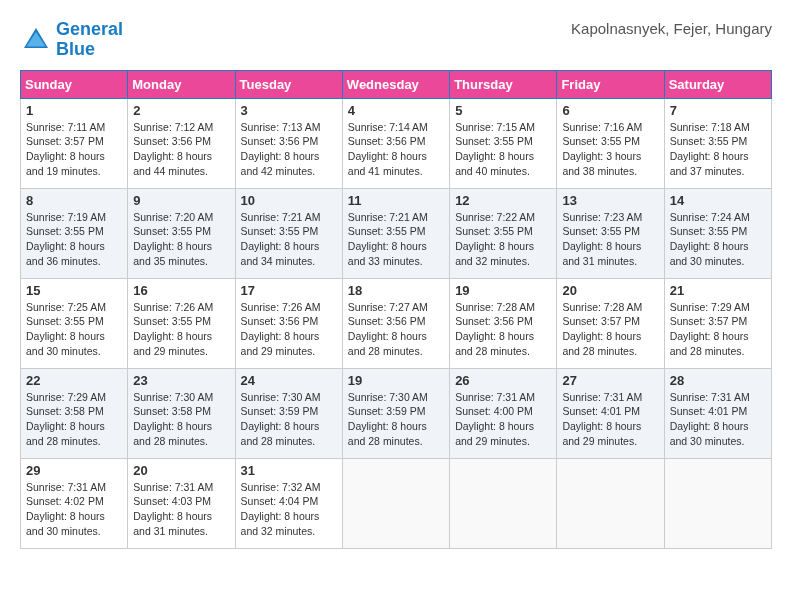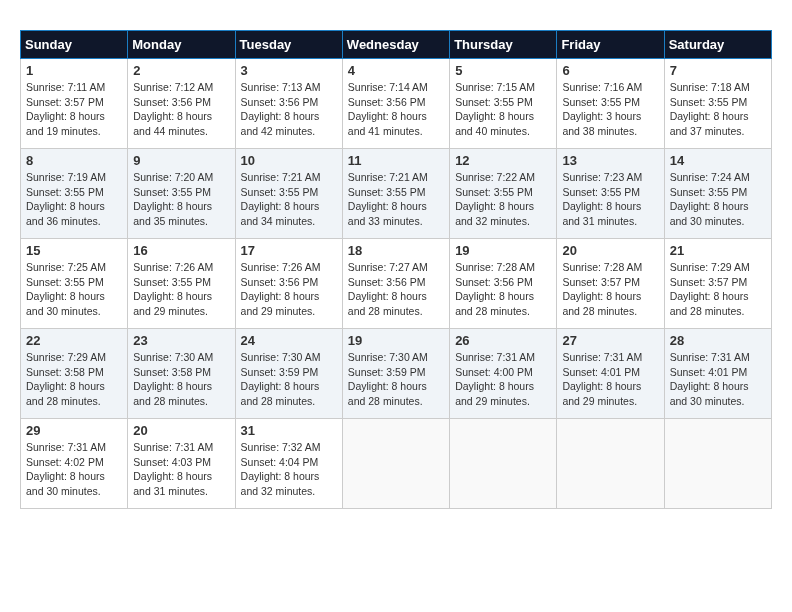--- a/index.html
+++ b/index.html
@@ -45,21 +45,21 @@
     .location {
       font-size: 15px;
       color: #555;
     }
     .calendar {
       width: 100%;
       border-collapse: collapse;
       font-size: 11px;
     }
     .calendar th {
-      background: #0f172a;
+      background: #ec4899;
       color: #fff;
       padding: 6px 4px;
       text-align: left;
       font-size: 13px;
       font-weight: bold;
       border: 1px solid #1a7dc4;
     }
     .calendar td {
       border: 1px solid #ccc;
       vertical-align: top;
@@ -84,21 +84,32 @@
       line-height: 1.4;
     }
     .empty-cell {
       background: #f9f9f9 !important;
     }
   </style>
 </head>
 <body>
 
 <div class="header">
+  <div class="logo">
+    <svg class="logo-icon" viewBox="0 0 40 40">
+      <polygon points="20,5 35,30 5,30" fill="#1a7dc4"></polygon>
+      <polygon points="20,10 32,28 8,28" fill="#5ab0e8"></polygon>
+    </svg>
+    <div class="logo-text">
+      <div><span>General</span></div>
+      <div style="color:#1a7dc4">Blue</div>
+    </div>
+  </div>
   <div class="title-section">
+    <div class="location">Kapolnasnyek, Fejer, Hungary</div>
   </div>
 </div>
 
 <table class="calendar">
   <thead>
     <tr>
     <th>Sunday</th>
         <th>Monday</th>
         <th>Tuesday</th>
         <th>Wednesday</th>

